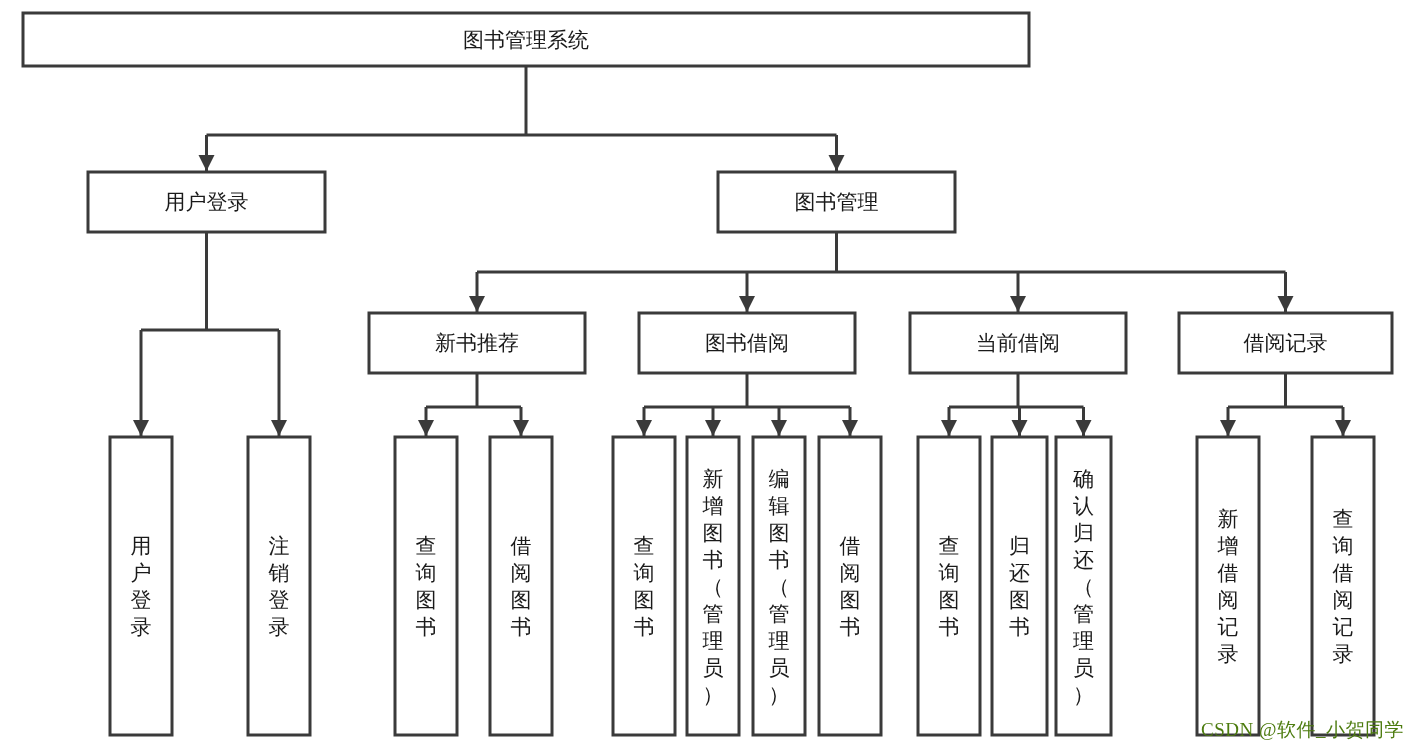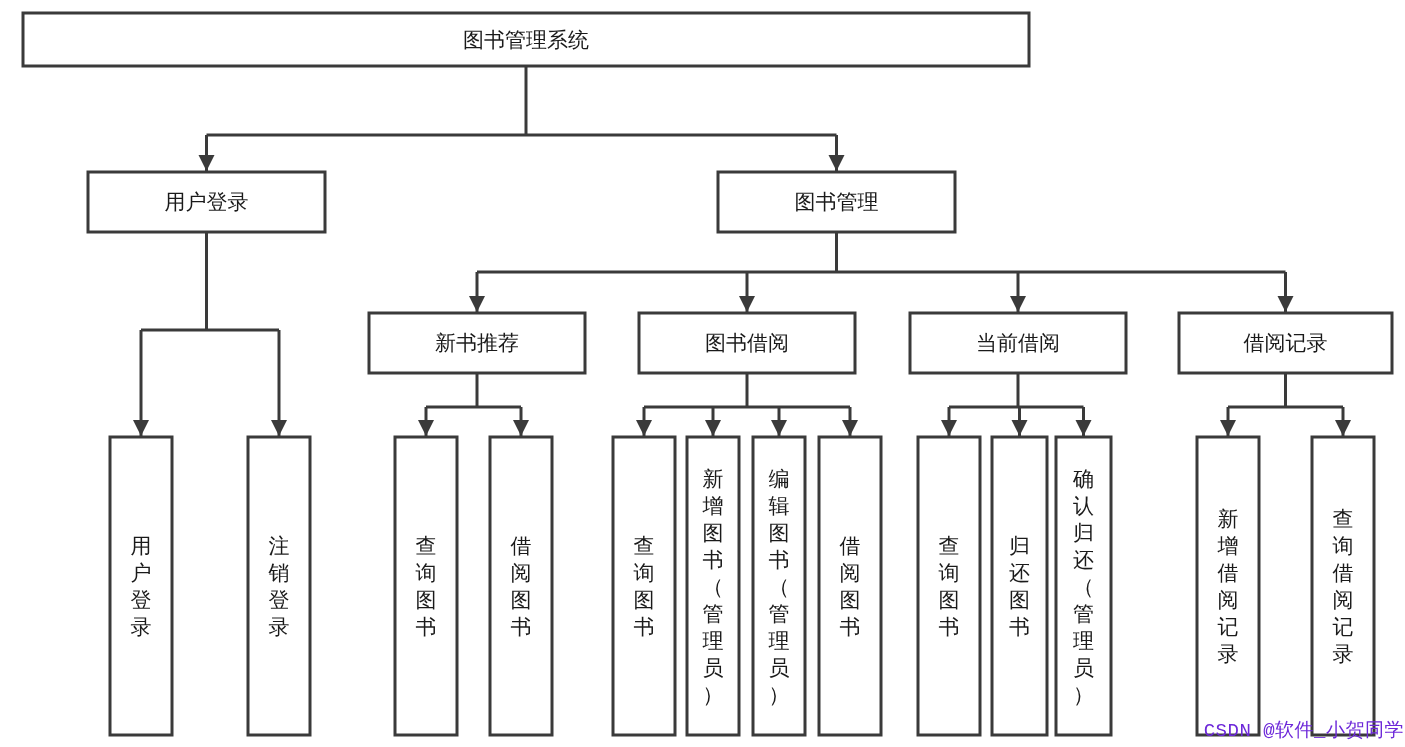--- a/index.html
+++ b/index.html
@@ -52,23 +52,23 @@
   .node-label-v {
     font-family: "DejaVu Sans", "Liberation Sans", sans-serif;
     font-size: 21px;
     fill: #1a1a1a;
     text-anchor: middle;
   }
   .watermark {
     position: absolute;
     right: 8px;
     bottom: 4px;
-    font-family: Liberation Mono, monospace;
+    font-family: Liberation Serif, serif;
     font-size: 19px;
-    color: #6d28d9;
+    color: #4d7c0f;
     letter-spacing: 0.5px;
     white-space: nowrap;
     pointer-events: none;
   }
 </style>
 </head>
 <body>
 
 <div id="diagram-root">
   <svg class="tree" viewBox="0 0 1405 747" xmlns="http://www.w3.org/2000/svg">

